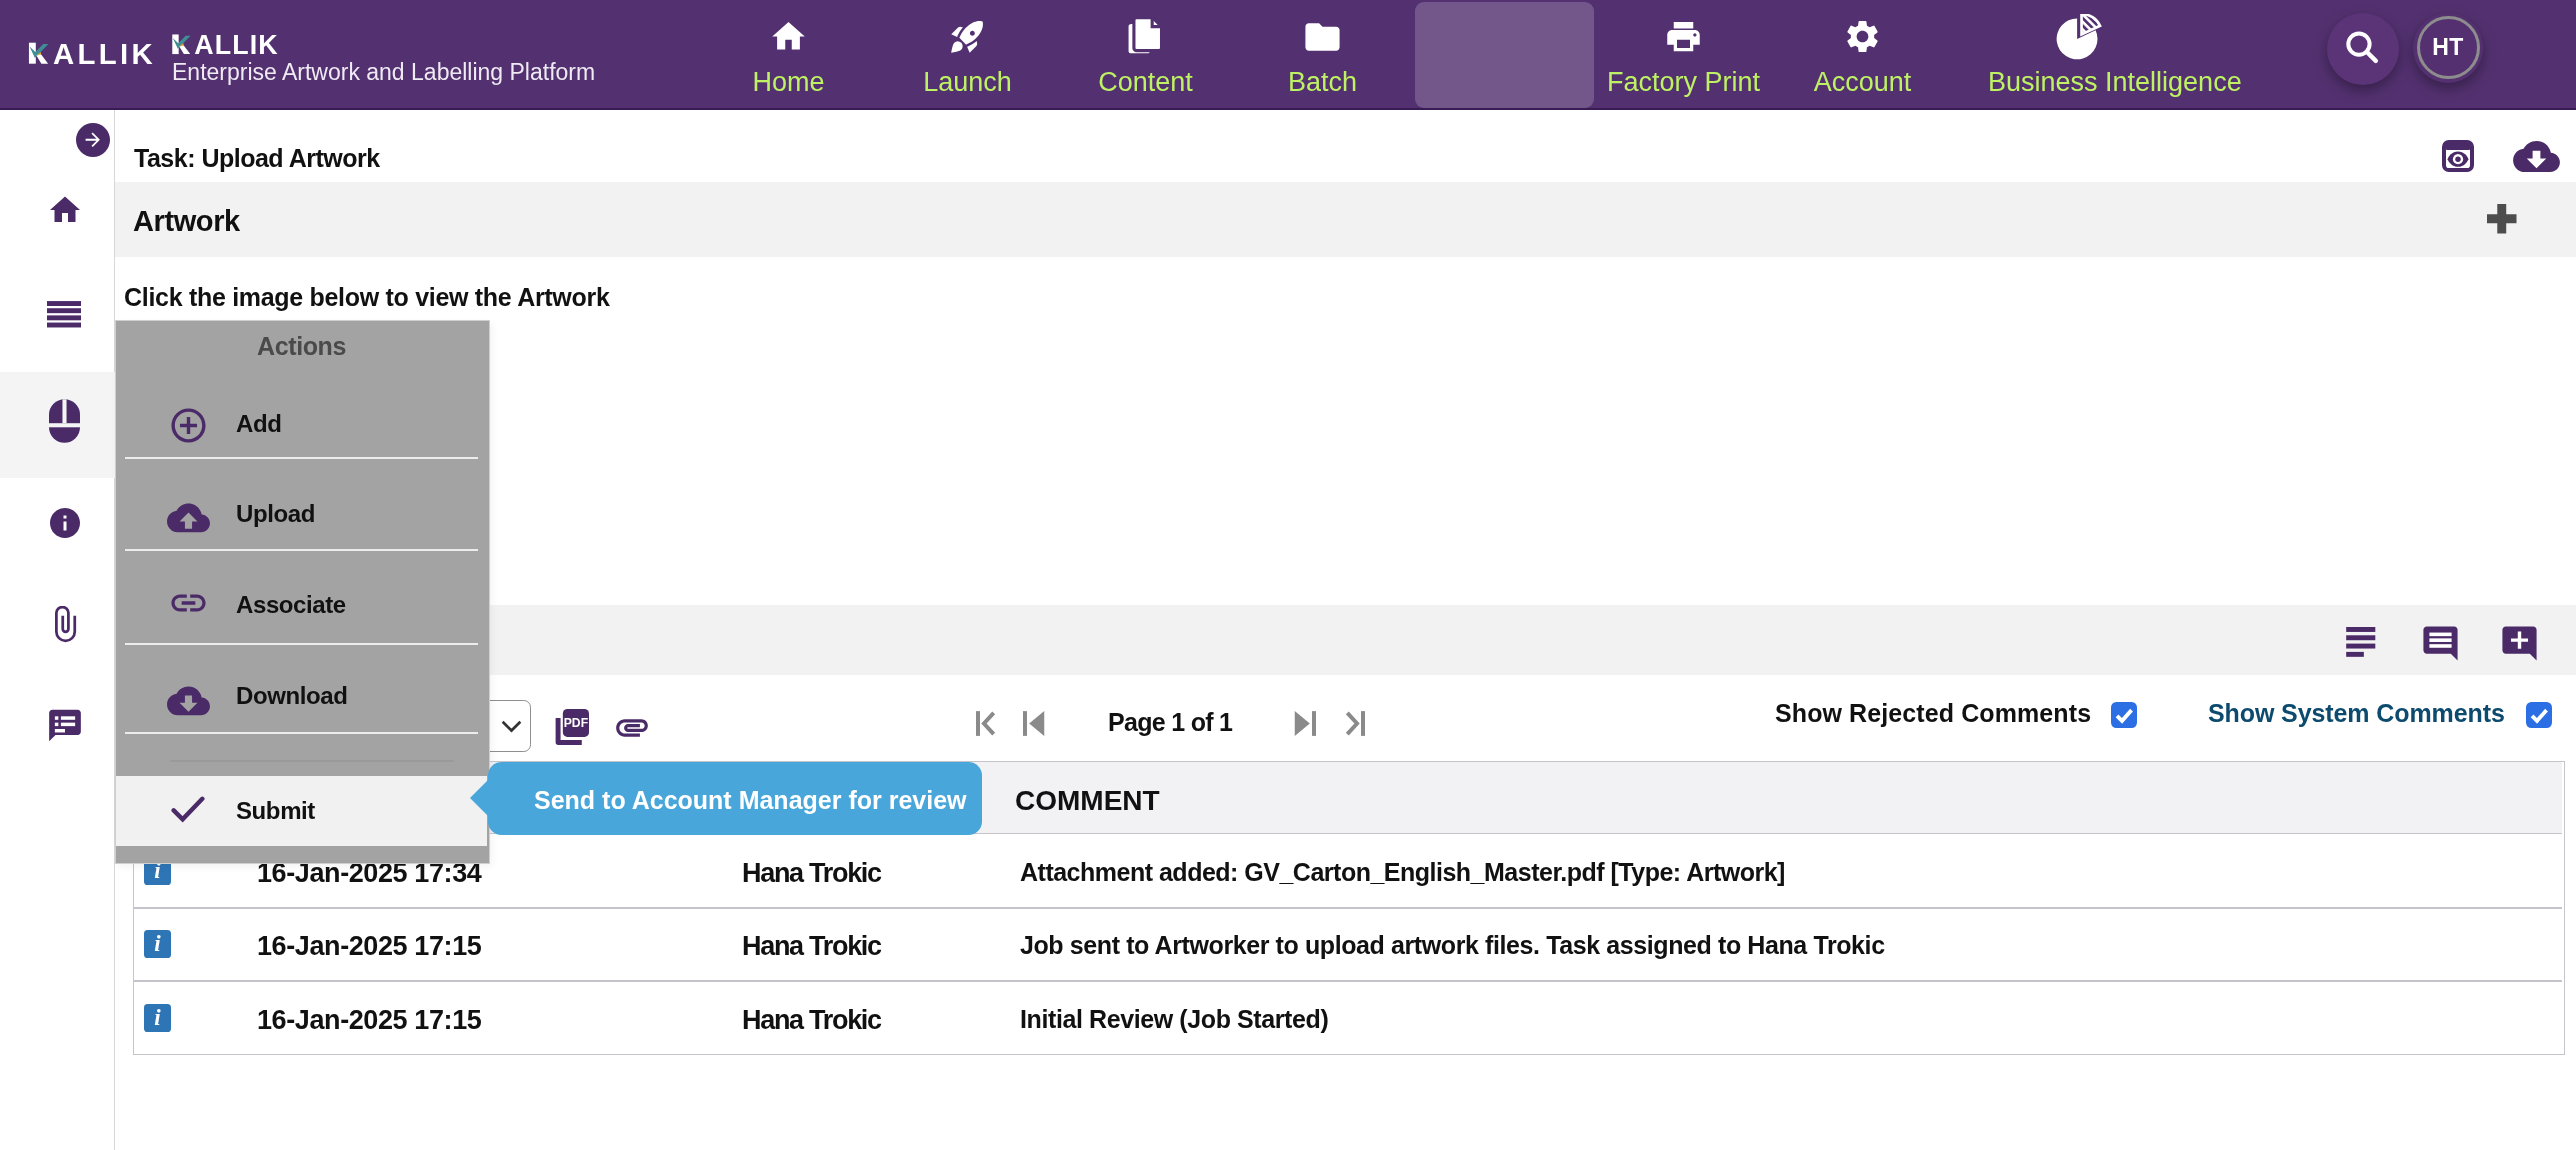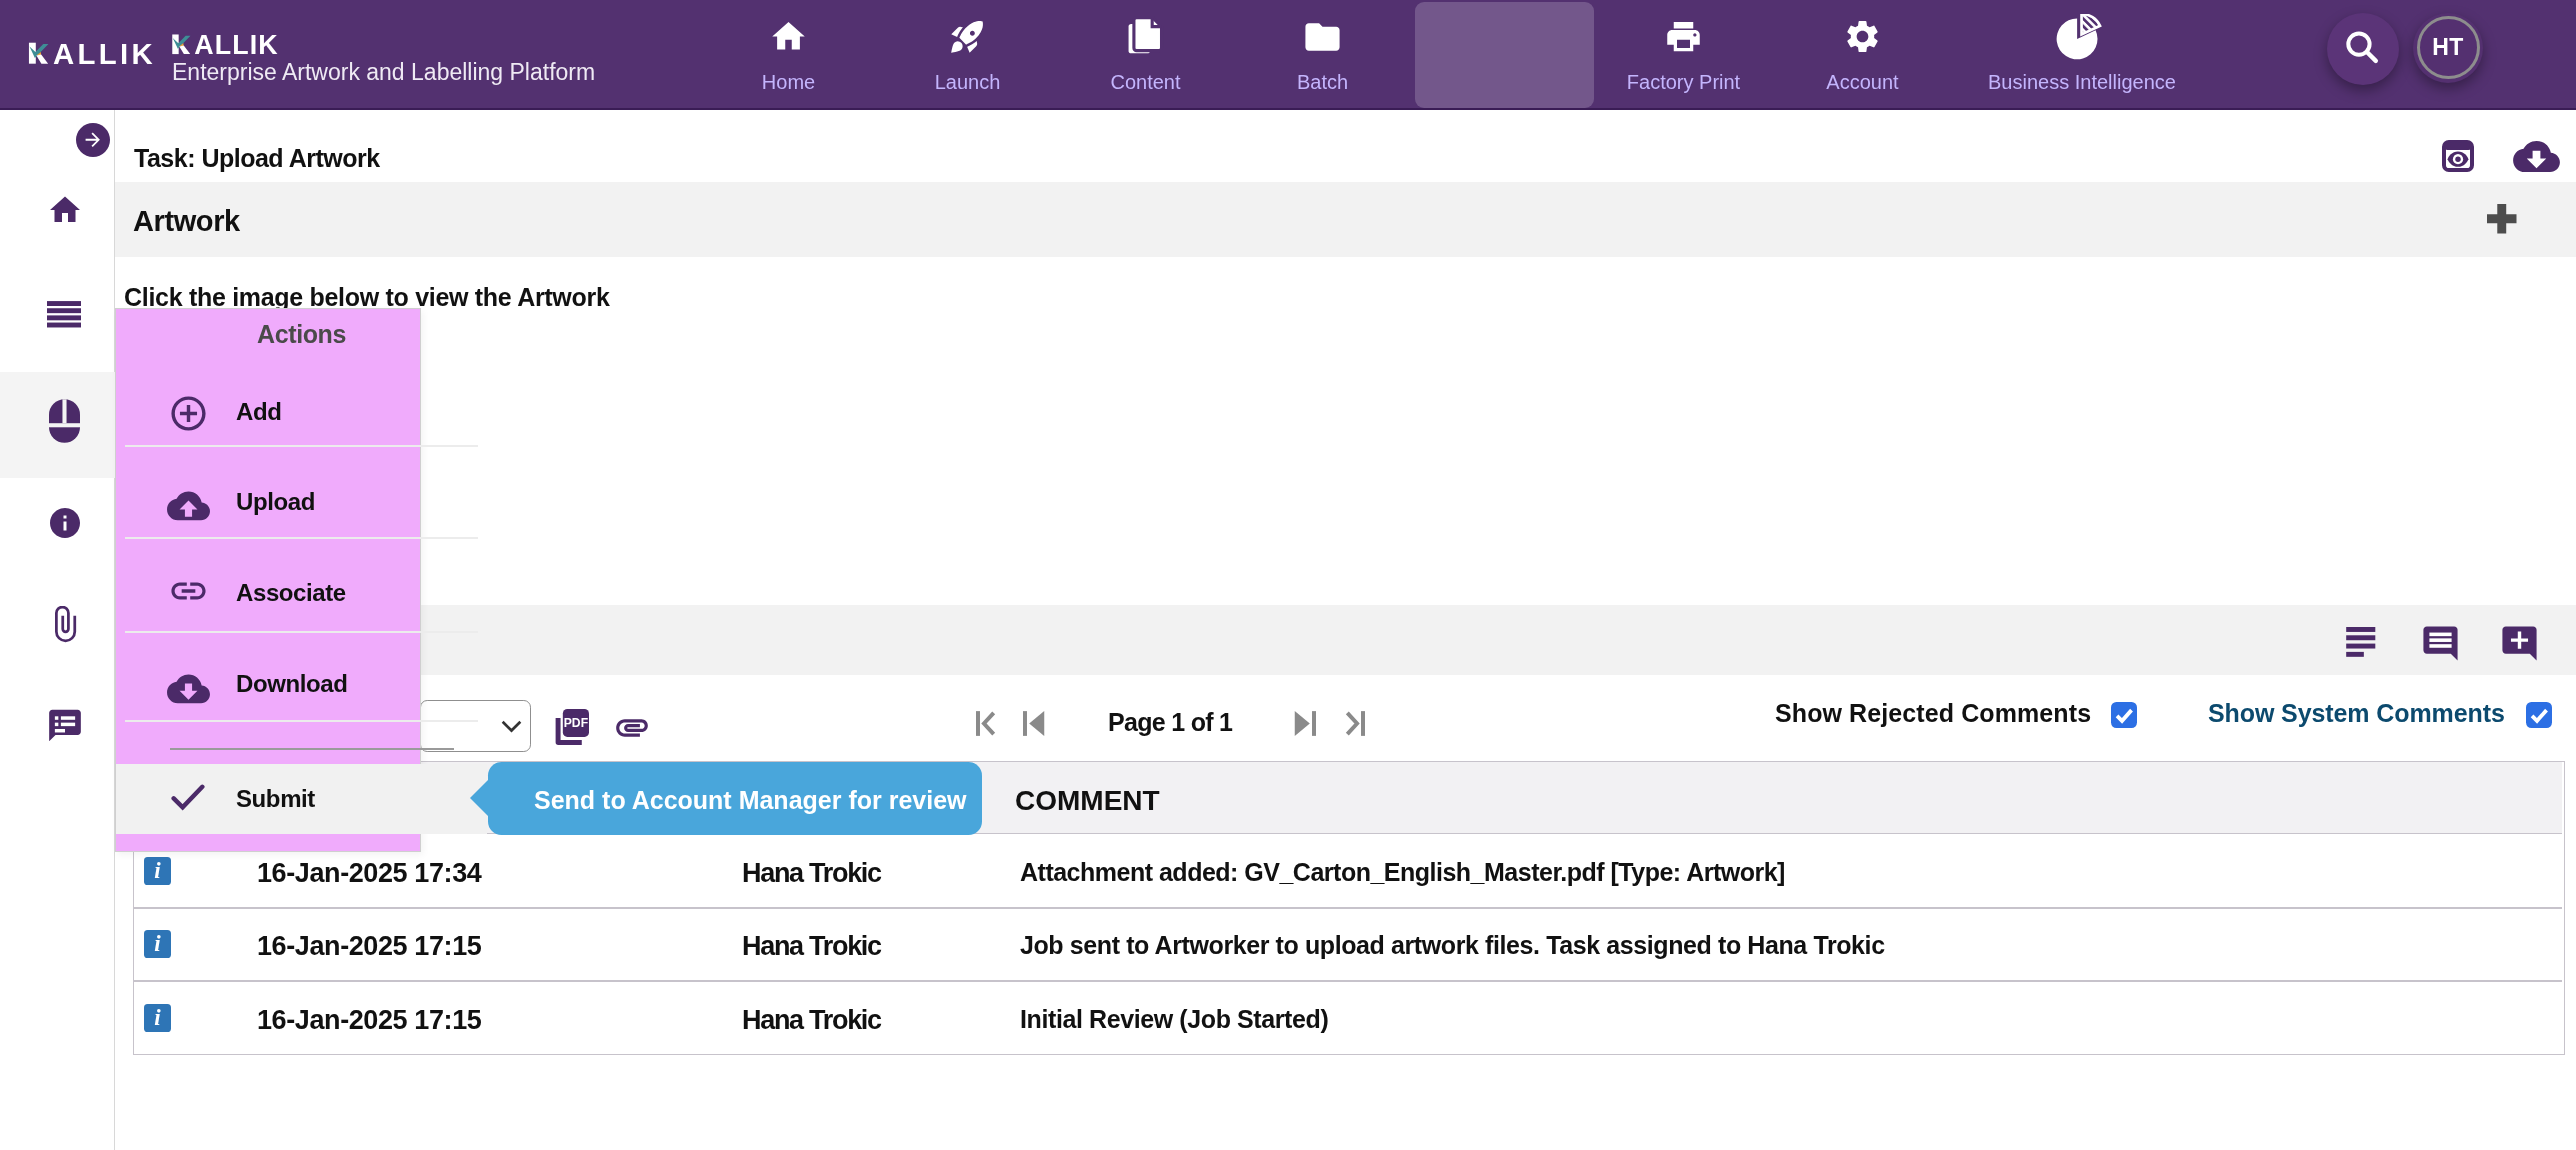--- a/index.html
+++ b/index.html
@@ -1,17 +1,17 @@
 <!DOCTYPE html>
 <html style="font-size:14.3px"><head><meta charset="utf-8"><style>
 *{margin:0;padding:0;box-sizing:border-box}
 html,body{width:2576px;height:1150px;overflow:hidden;background:#fff;font-family:"Liberation Sans",sans-serif}
 .abs{position:absolute}
 .navitem{position:absolute;top:0;height:108px;text-align:center}
-.navlab{position:absolute;top:72px;left:0;width:100%;text-align:center;color:#c4b5fd;font-size:20px;font-weight:400;line-height:20.6px;white-space:nowrap}
+.navlab{position:absolute;top:72px;left:0;width:100%;text-align:center;color:#bef264;font-size:27px;font-weight:400;line-height:20.6px;white-space:nowrap}
 .b{font-weight:700}
 </style></head>
 <body>
 
 <div class="abs" style="left:0;top:0;width:2576px;height:110px;background:#533170;border-bottom:2.7px solid #3A1C55">
 
   <div class="abs" style="left:28px;top:42px;width:161px;height:24px">
     <svg width="161" height="24" viewBox="0 0 180 27">
       <g transform="translate(0.5,0.8)">
         <rect x="0" y="0" width="7.7" height="23.6" fill="#fff"></rect>
@@ -254,21 +254,21 @@
 <div class="abs" style="left:144px;top:857px;width:27px;height:28px;background:#2e75b6;border-radius:3.6px;display:flex;align-items:center;justify-content:center">
     <span style="color:#fff;font-family:'Liberation Serif',serif;font-style:italic;font-weight:700;font-size:23px">i</span>
   </div>
 <div class="abs" style="left:144px;top:930px;width:27px;height:28px;background:#2e75b6;border-radius:3.6px;display:flex;align-items:center;justify-content:center">
     <span style="color:#fff;font-family:'Liberation Serif',serif;font-style:italic;font-weight:700;font-size:23px">i</span>
   </div>
 <div class="abs" style="left:144px;top:1004px;width:27px;height:28px;background:#2e75b6;border-radius:3.6px;display:flex;align-items:center;justify-content:center">
     <span style="color:#fff;font-family:'Liberation Serif',serif;font-style:italic;font-weight:700;font-size:23px">i</span>
   </div>
 
-<div class="abs" style="left:115px;top:308px;width:306px;height:544px;background:#f0abfc;border:1.8px solid #cfcfcf;box-shadow:1.8px 2.7px 7.2px rgba(0,0,0,0.05)">
+<div class="abs" style="left:115px;top:320px;width:375px;height:544px;background:#a3a3a3;border:1.8px solid #cfcfcf;box-shadow:1.8px 2.7px 7.2px rgba(0,0,0,0.05)">
   <div class="abs b" style="left:0;top:10.7px;width:371px;text-align:center;font-size:25px;letter-spacing:-0.4px;color:#4a4a4a">Actions</div>
   <div class="abs" style="left:9px;top:136px;width:353px;height:1.8px;background:#ececec"></div>
   <div class="abs" style="left:9px;top:228px;width:353px;height:1.8px;background:#ececec"></div>
   <div class="abs" style="left:9px;top:322px;width:353px;height:1.8px;background:#ececec"></div>
   <div class="abs" style="left:9px;top:411px;width:353px;height:1.8px;background:#ececec"></div>
   <div class="abs" style="left:54px;top:439px;width:284px;height:1.8px;background:#9a9a9a"></div>
   <div class="abs" style="left:0;top:455px;width:371px;height:70px;background:#f1f1f1"></div>
 
   <div class="abs" style="left:52px;top:84px"><svg width="41" height="41" viewBox="0 0 24 24">
         <path fill="#4B2A68" d="M13 7h-2v4H7v2h4v4h2v-4h4v-2h-4V7zm-1-5C6.48 2 2 6.48 2 12s4.48 10 10 10 10-4.48 10-10S17.52 2 12 2zm0 18c-4.41 0-8-3.59-8-8s3.59-8 8-8 8 3.59 8 8-3.59 8-8 8z"></path>

